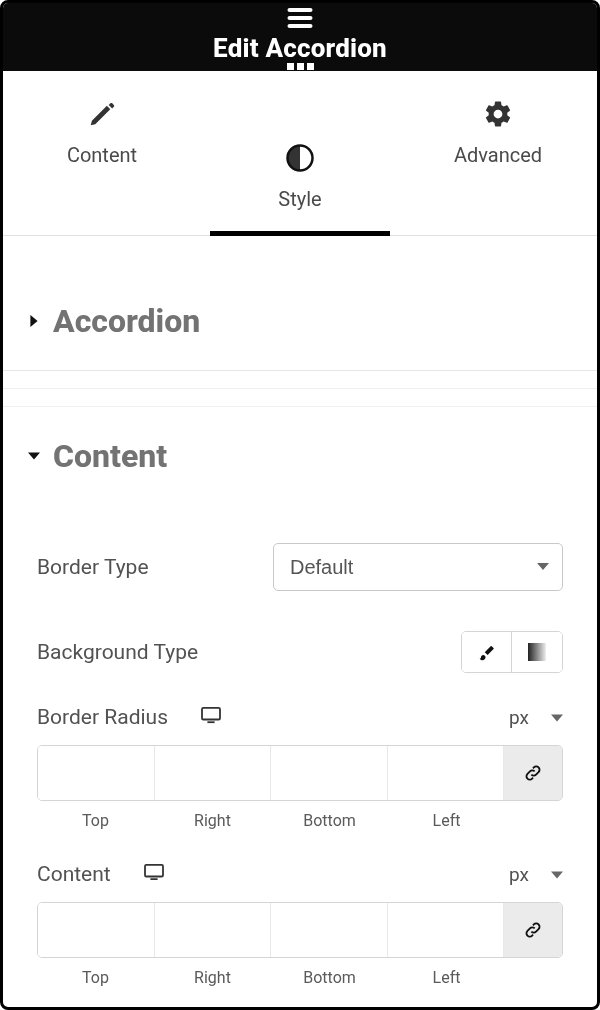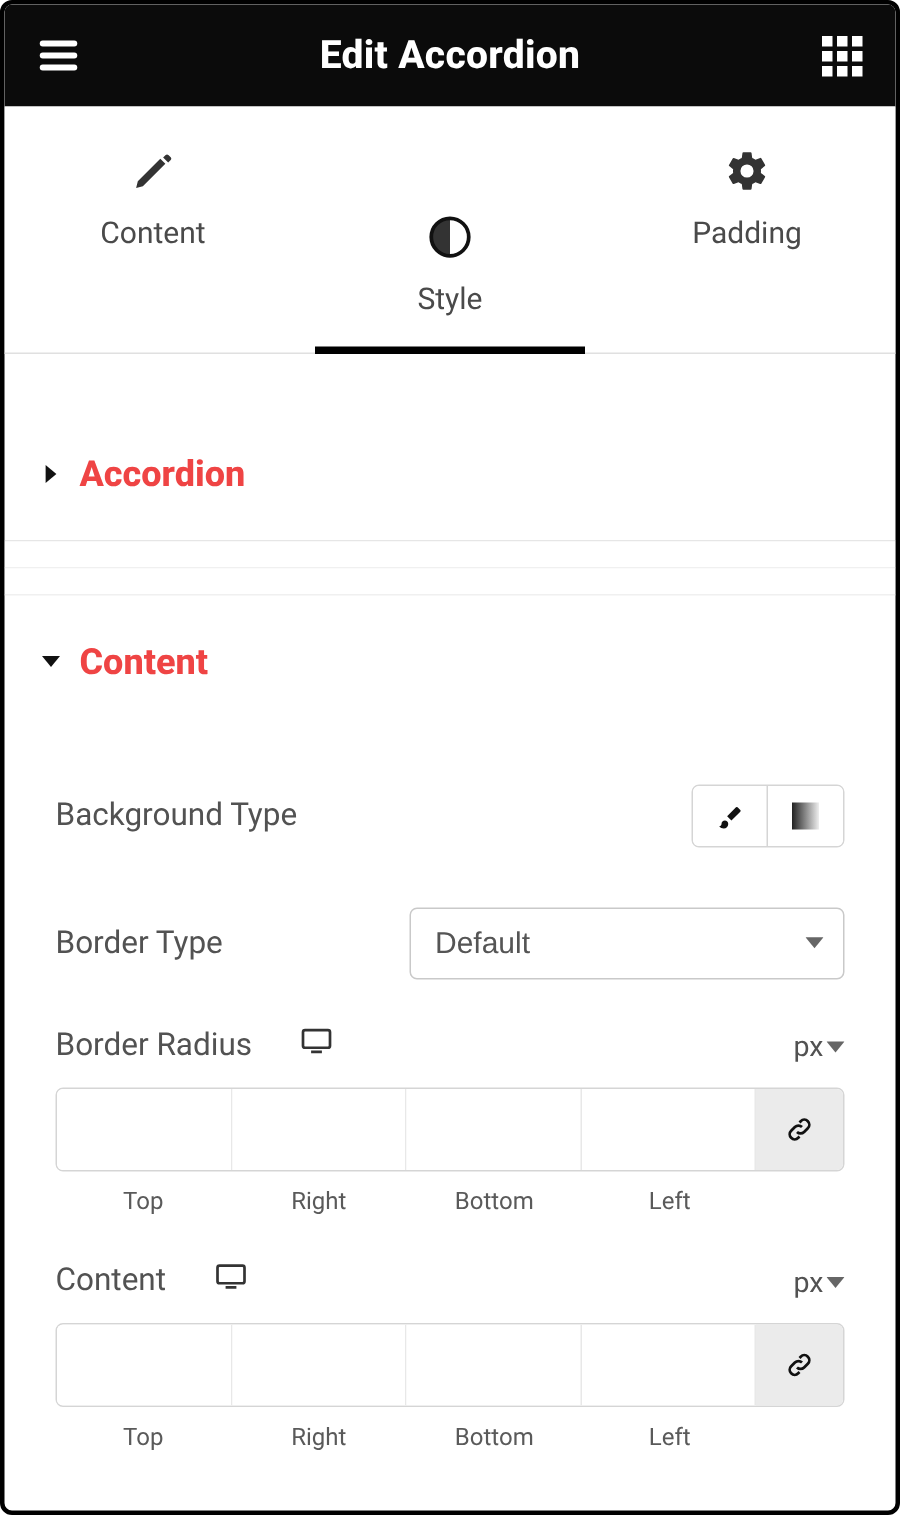--- a/index.html
+++ b/index.html
@@ -18,20 +18,21 @@
 
   
   .topbar {
     background: #0b0b0b;
     color: #fff;
     height: 68px;
     display: flex;
     align-items: center;
     justify-content: space-between;
     padding: 0 16px;
+    flex-direction: column;
   }
   .topbar .hamburger {
     width: 40px; height: 40px;
     display: flex; align-items: center; justify-content: center;
     cursor: pointer;
   }
   .topbar .hamburger svg { width: 30px; height: 30px; fill: #fff; }
   .topbar h1 {
     font-size: 26px;
     font-weight: 800;
@@ -78,21 +79,21 @@
   .section-header {
     display: flex;
     align-items: center;
     gap: 12px;
     padding: 30px 24px;
     border-bottom: 1px solid #e6e6e6;
     cursor: pointer;
   }
   .section-header .caret { width: 14px; height: 14px; display: flex; align-items: center; justify-content: center; }
   .section-header .caret svg { fill: #111; }
-  .section-header h2 { font-size: 24px; font-weight: 800; color: #ef4444; }
+  .section-header h2 { font-size: 32px; font-weight: 800; color: #737373; }
   .spacer-line { height: 18px; background: #fff; border-bottom: 1px solid #f0f0f0; }
 
   .section-body { padding: 18px 24px 0 24px; }
 
   
   .row {
     display: flex;
     align-items: center;
     justify-content: space-between;
     padding: 20px 10px;
@@ -144,21 +145,21 @@
     padding: 12px 10px 14px;
   }
   .dim-row-head .label-with-icon {
     display: flex;
     align-items: center;
     gap: 32px;
     color: #525252;
   }
   .dim-row-head .label-with-icon span { font-size: 21px; }
   .dim-row-head .unit {
-    display: flex; align-items: center; gap: 2px;
+    display: flex; align-items: center; gap: 22px;
     font-size: 19px; color: #525252; cursor: pointer;
   }
 
   .dim-inputs {
     display: flex;
     border: 1px solid #d5d5d5;
     border-radius: 5px;
     overflow: hidden;
     margin: 2px 10px 0;
   }
@@ -235,21 +236,21 @@
     <svg viewBox="0 0 24 24">
         <path d="M12 2a10 10 0 1 0 0 20V2z"></path>
         <circle cx="12" cy="12" r="10" fill="none" stroke="#111" stroke-width="2"></circle>
       </svg>
     <span>Style</span>
   </div>
   <div class="tab">
     <svg viewBox="0 0 24 24">
         <path d="M19.4 13c.04-.33.06-.66.06-1s-.02-.67-.06-1l2.1-1.64c.19-.15.24-.42.12-.64l-2-3.46a.5.5 0 0 0-.61-.22l-2.48 1a7.6 7.6 0 0 0-1.73-1l-.38-2.64A.5.5 0 0 0 13.93 2h-3.86a.5.5 0 0 0-.49.42l-.38 2.64c-.62.26-1.2.6-1.73 1l-2.48-1a.5.5 0 0 0-.61.22l-2 3.46c-.12.22-.07.49.12.64L4.6 11c-.04.33-.06.66-.06 1s.02.67.06 1l-2.1 1.64c-.19.15-.24.42-.12.64l2 3.46c.12.22.38.31.61.22l2.48-1c.53.4 1.11.74 1.73 1l.38 2.64c.04.24.25.42.49.42h3.86c.24 0 .45-.18.49-.42l.38-2.64c.62-.26 1.2-.6 1.73-1l2.48 1c.23.09.49 0 .61-.22l2-3.46c.12-.22.07-.49-.12-.64L19.4 13zM12 15.5A3.5 3.5 0 1 1 12 8.5a3.5 3.5 0 0 1 0 7z"></path>
       </svg>
-    <span>Padding</span>
+    <span>Advanced</span>
   </div>
 </div>
 
 <div class="sections">
 
   <div style="height:36px;"></div>
   <div class="section-header">
     <span class="caret">
       <svg viewBox="0 0 10 10" width="12" height="12">
           <path d="M2 0 L8 5 L2 10 Z"></path>
@@ -264,49 +265,49 @@
   <div class="section-header" style="border-bottom:none;">
     <span class="caret">
       <svg viewBox="0 0 10 10" width="12" height="12">
           <path d="M0 2 L10 2 L5 8 Z"></path>
         </svg>
     </span>
     <h2>Content</h2>
   </div>
 
   <div class="section-body">
+
+    <div class="row">
+      <span class="row-label">Border Type</span>
+      <div class="select-wrap">
+        <select>
+          <option>Default</option>
+        </select>
+        <span class="caret-down chev-sm">
+          <svg viewBox="0 0 10 10">
+              <path d="M0 2 L10 2 L5 8 Z"></path>
+            </svg>
+        </span>
+      </div>
+    </div>
 
     <div class="row">
       <span class="row-label">Background Type</span>
       <div class="btn-group">
         <button>
           <svg viewBox="0 0 24 24" width="18" height="18">
               <path fill="#111" d="M7 16c-1.66 0-3 1.34-3 3 0 1.31-1.16 2-2 2 .92 1.22 2.49 2 4 2 2.21 0 4-1.79 4-4 0-1.66-1.34-3-3-3zm13.71-9.29l-2.42-2.42a1 1 0 0 0-1.41 0L9 12.17l3.83 3.83 7.88-7.88a1 1 0 0 0 0-1.41z"></path>
             </svg>
         </button>
         <button>
           <span class="grad-swatch"></span>
         </button>
       </div>
     </div>
 
-    <div class="row">
-      <span class="row-label">Border Type</span>
-      <div class="select-wrap">
-        <select>
-          <option>Default</option>
-        </select>
-        <span class="caret-down chev-sm">
-          <svg viewBox="0 0 10 10">
-              <path d="M0 2 L10 2 L5 8 Z"></path>
-            </svg>
-        </span>
-      </div>
-    </div>
-
     <div class="dim-row-head">
       <div class="label-with-icon">
         <span>Border Radius</span>
         <span class="device-icon">
           <svg viewBox="0 0 24 20">
               <rect x="2" y="2" width="20" height="13" rx="1.5"></rect>
               <line x1="8" y1="18" x2="16" y2="18"></line>
             </svg>
         </span>
       </div>

